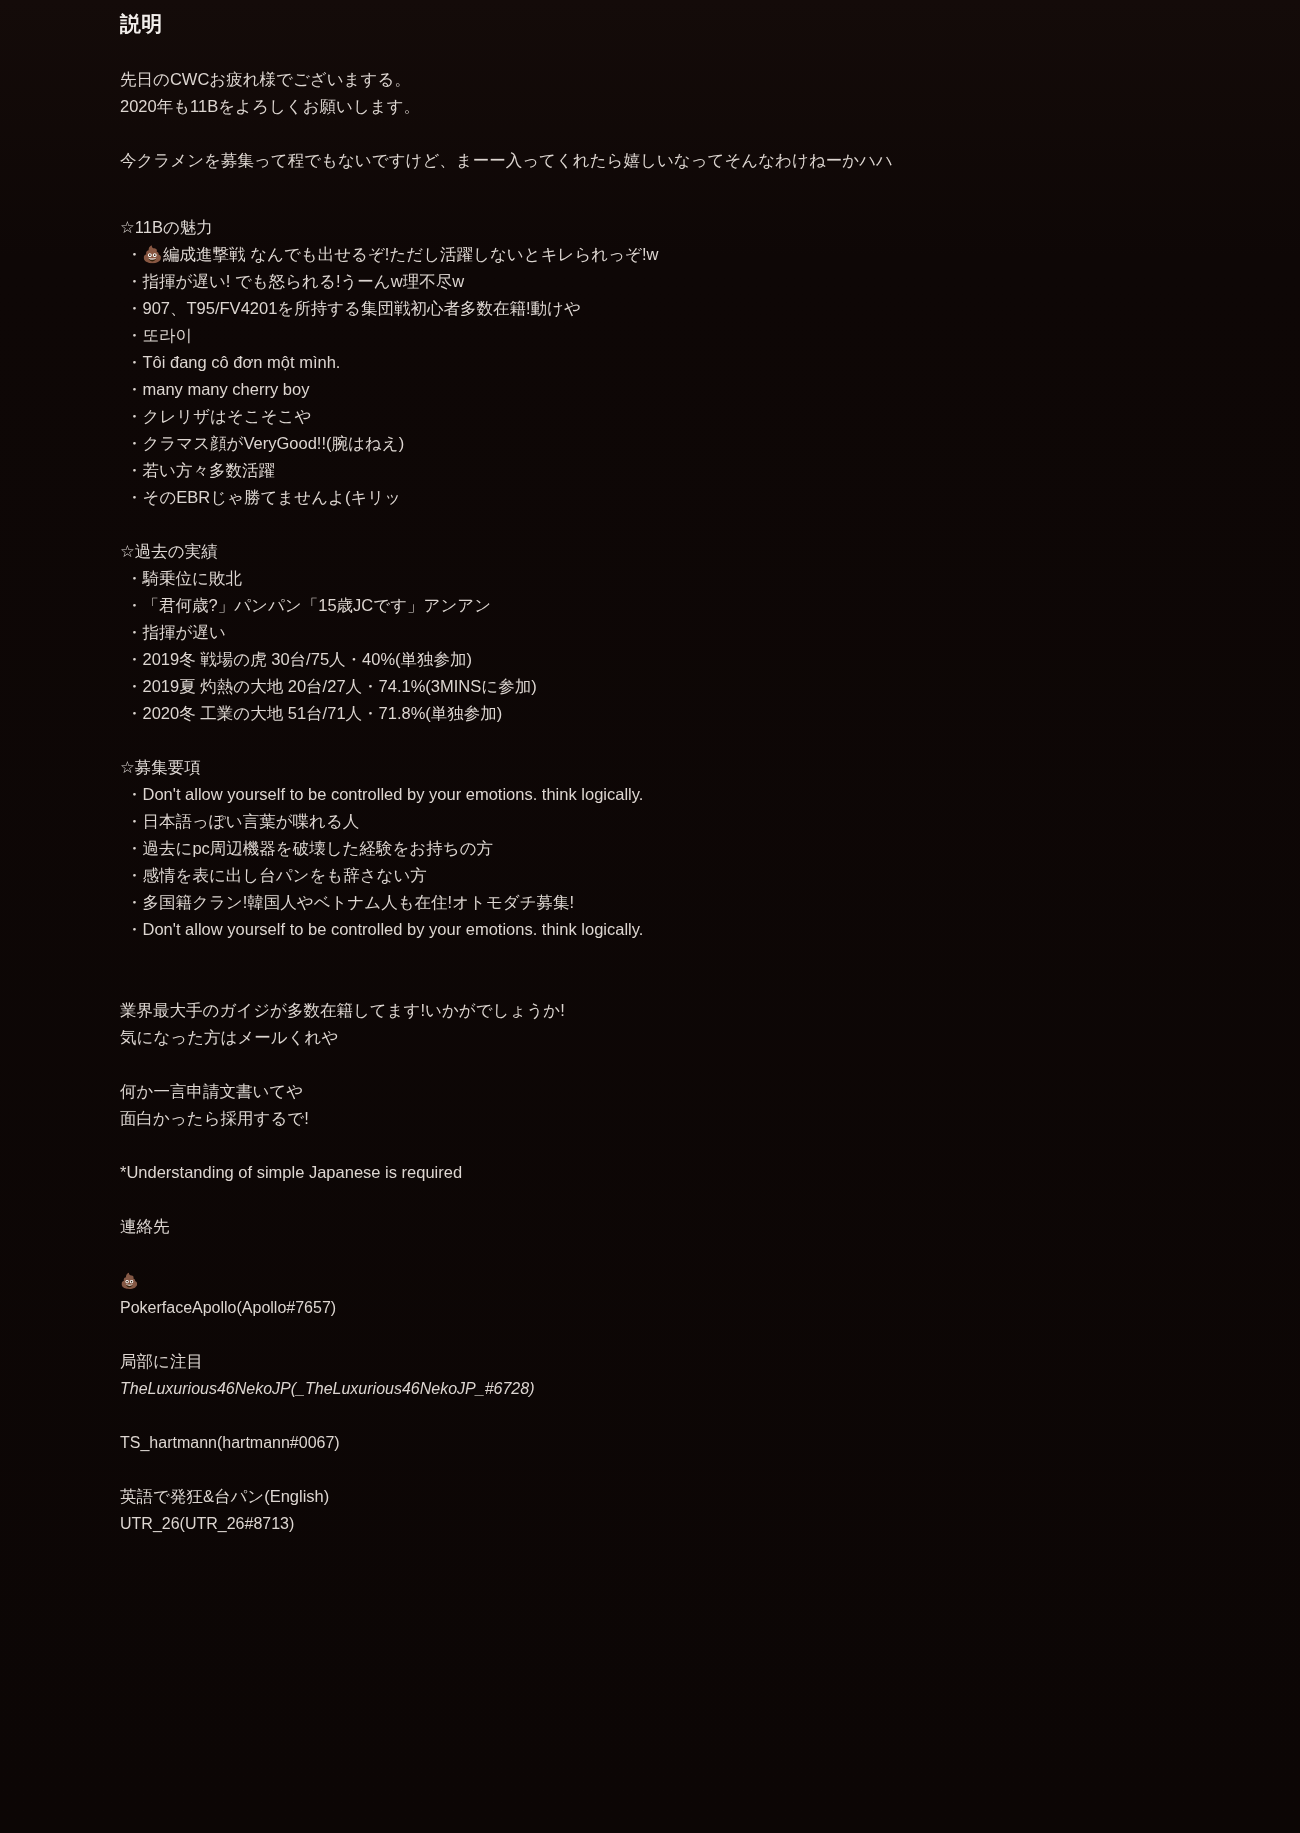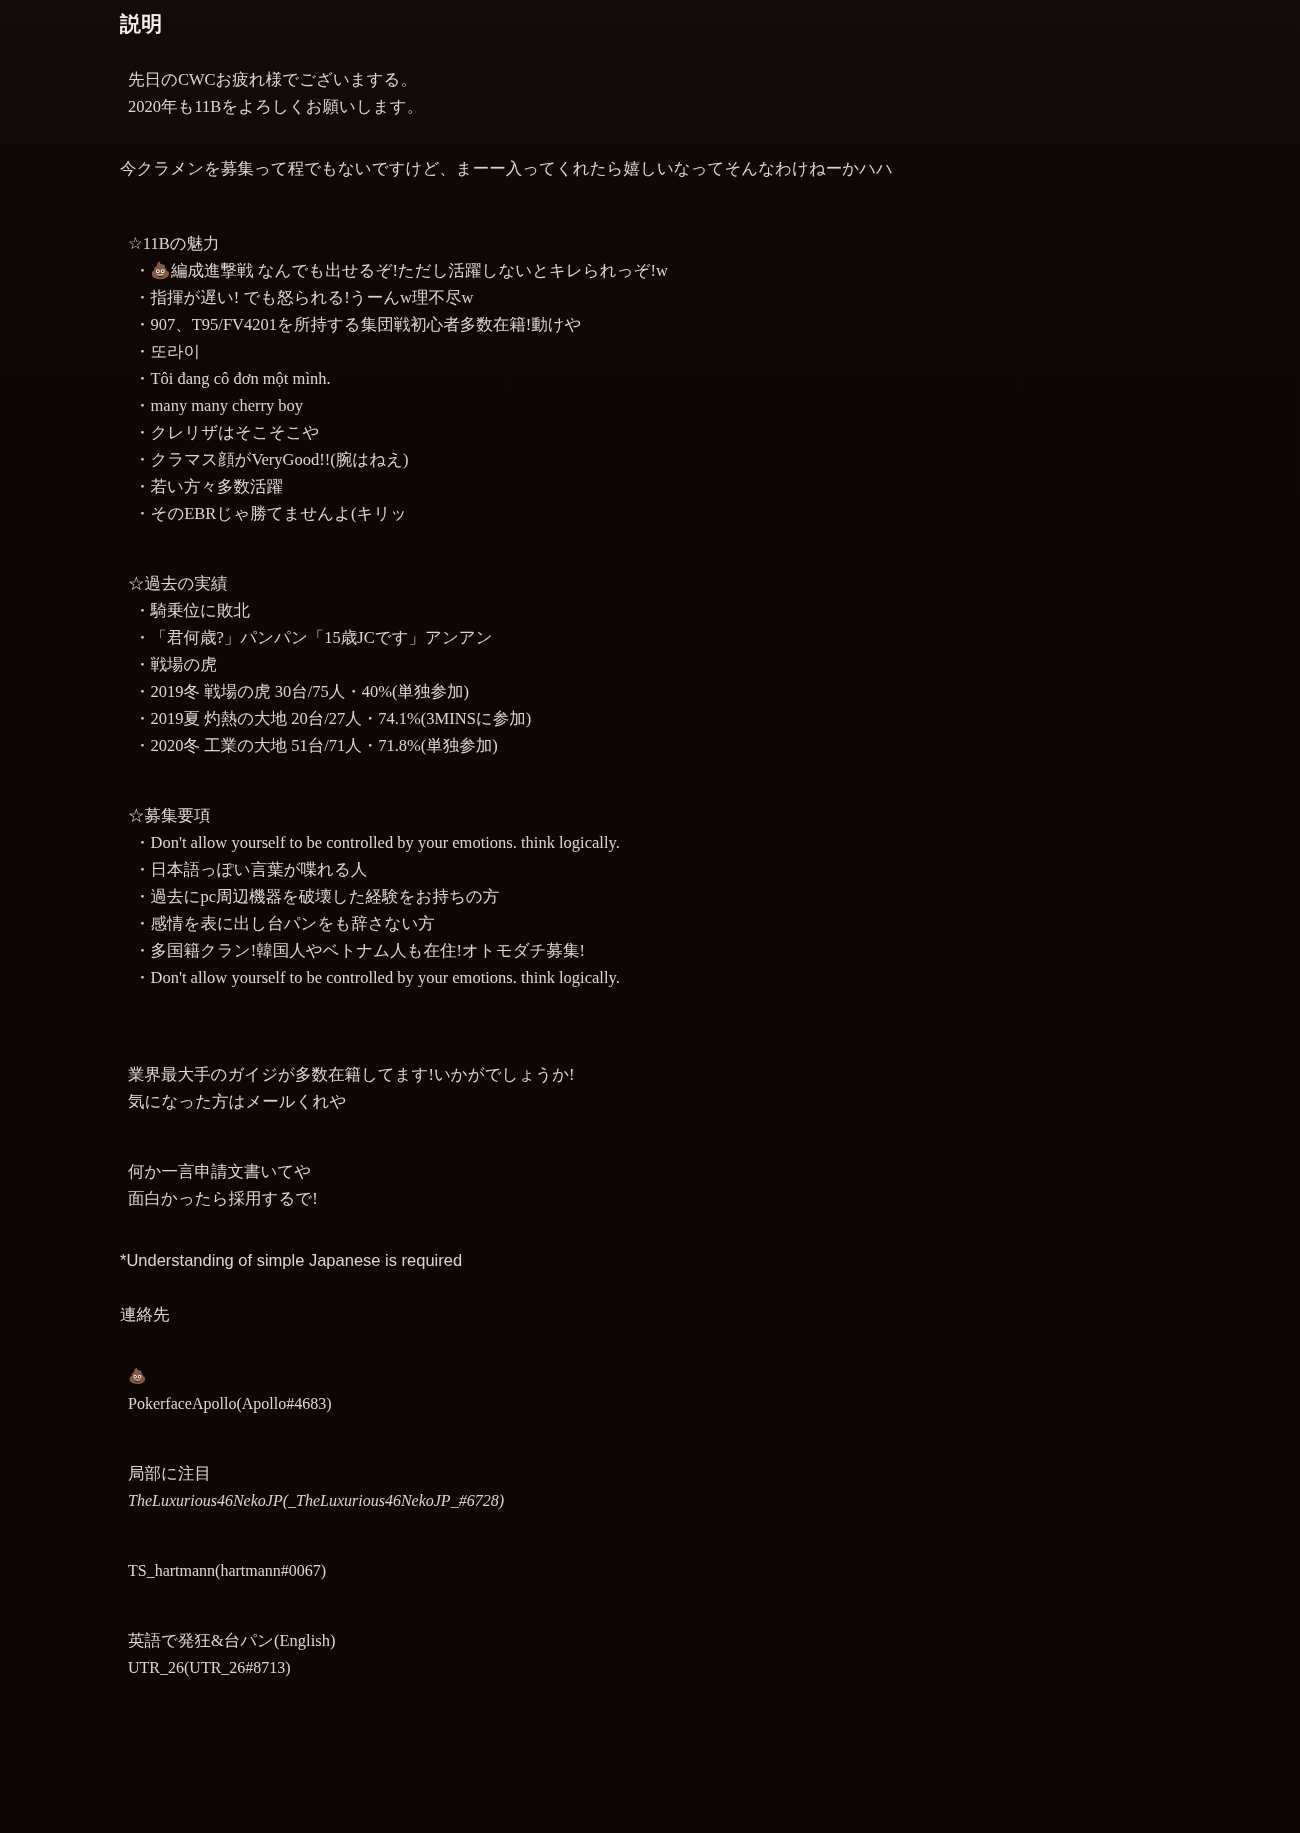--- a/index.html
+++ b/index.html
@@ -56,21 +56,21 @@
     font-size: 15px;
     filter: saturate(0.9);
   }
   .italic {
     font-style: italic;
     font-size: 16px;
   }
   .mono-ish {
     font-size: 16px;
   }
-  .blockgroup { margin: 8px; padding: 0; font-family: Liberation Serif, serif; }
+  .blockgroup { margin: 0; padding: 0; }
 </style>
 </head>
 <body>
 
 <div class="page">
   <div class="content">
 
     <h1 class="heading">説明</h1>
 
     <div class="blockgroup">
@@ -97,21 +97,21 @@
       <p class="line bullet">・若い方々多数活躍</p>
       <p class="line bullet">・そのEBRじゃ勝てませんよ(キリッ</p>
     </div>
 
     <div class="gap-md"></div>
 
     <div class="blockgroup">
       <p class="sec-title">☆過去の実績</p>
       <p class="line bullet">・騎乗位に敗北</p>
       <p class="line bullet">・「君何歳?」パンパン「15歳JCです」アンアン</p>
-      <p class="line bullet">・戦場の虎</p>
+      <p class="line bullet">・指揮が遅い</p>
       <p class="line bullet">・2019冬 戦場の虎 30台/75人・40%(単独参加)</p>
       <p class="line bullet">・2019夏 灼熱の大地 20台/27人・74.1%(3MINSに参加)</p>
       <p class="line bullet">・2020冬 工業の大地 51台/71人・71.8%(単独参加)</p>
     </div>
 
     <div class="gap-md"></div>
 
     <div class="blockgroup">
       <p class="sec-title">☆募集要項</p>
       <p class="line bullet">・Don't allow yourself to be controlled by your emotions. think logically.</p>
@@ -141,21 +141,21 @@
     <p class="line">*Understanding of simple Japanese is required</p>
 
     <div class="gap-md"></div>
 
     <p class="line">連絡先</p>
 
     <div class="gap-md"></div>
 
     <div class="blockgroup">
       <p class="line emoji">💩</p>
-      <p class="line mono-ish">PokerfaceApollo(Apollo#4683)</p>
+      <p class="line mono-ish">PokerfaceApollo(Apollo#7657)</p>
     </div>
 
     <div class="gap-md"></div>
 
     <div class="blockgroup">
       <p class="line">局部に注目</p>
       <p class="line italic">TheLuxurious46NekoJP(_TheLuxurious46NekoJP_#6728)</p>
     </div>
 
     <div class="gap-md"></div>

